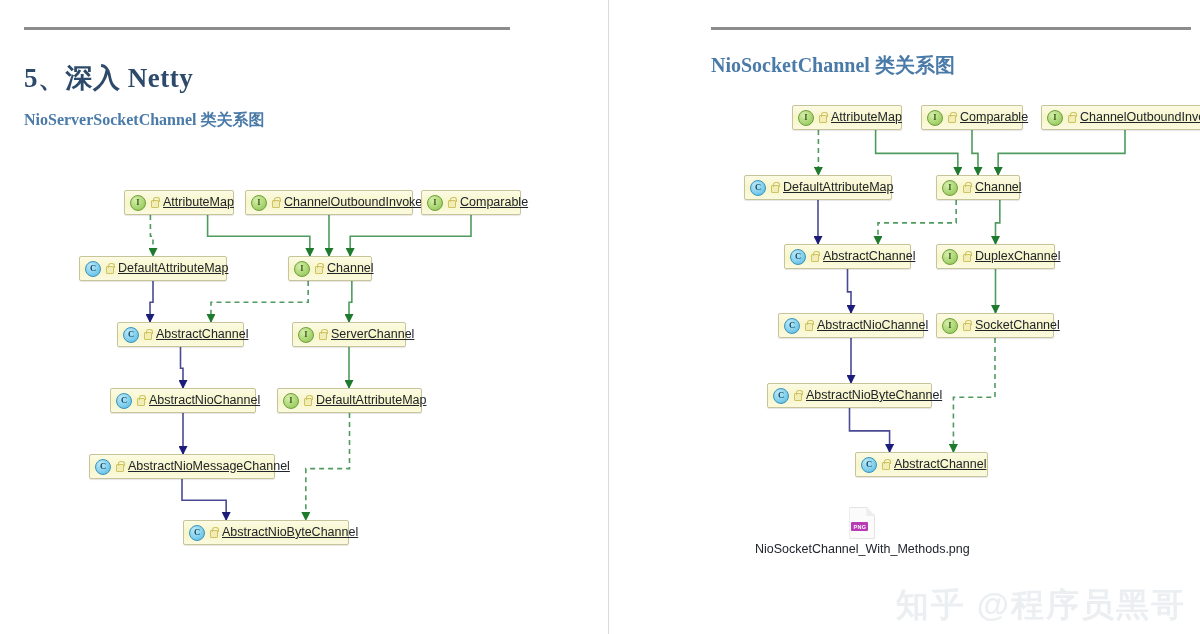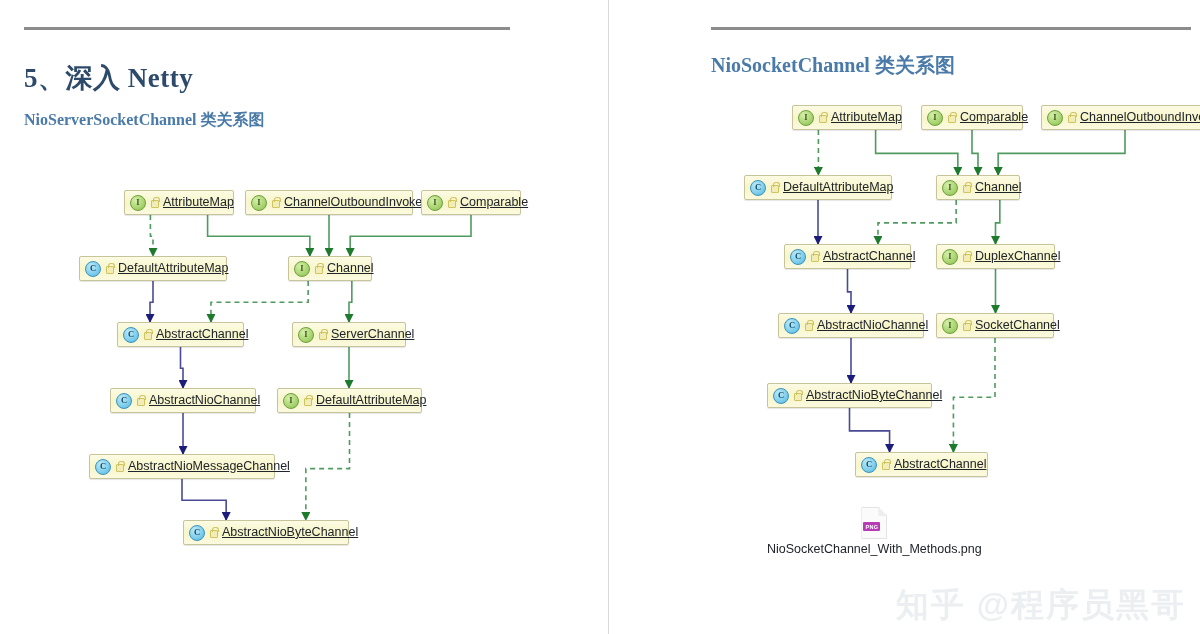--- a/index.html
+++ b/index.html
@@ -380,21 +380,21 @@
           <span class="vis"></span>
           <span class="nm">AbstractNioByteChannel</span>
         </div>
         <div class="node" style="left: 246px; top: 452px; width: 133px;">
           <span class="kind kind-c">C</span>
           <span class="vis"></span>
           <span class="nm">AbstractChannel</span>
         </div>
       </div>
 
-    <div class="attach" style="left:158px; top:507px">
+    <div class="attach" style="left:146px; top:507px">
       <div class="file-icon">
         <div class="sheet"></div>
         <div class="fold"></div>
         <div class="badge">PNG</div>
       </div>
       <div class="attach-caption">NioSocketChannel_With_Methods.png</div>
     </div>
   </div>
 
   <div id="watermark">知乎 @程序员黑哥</div>

